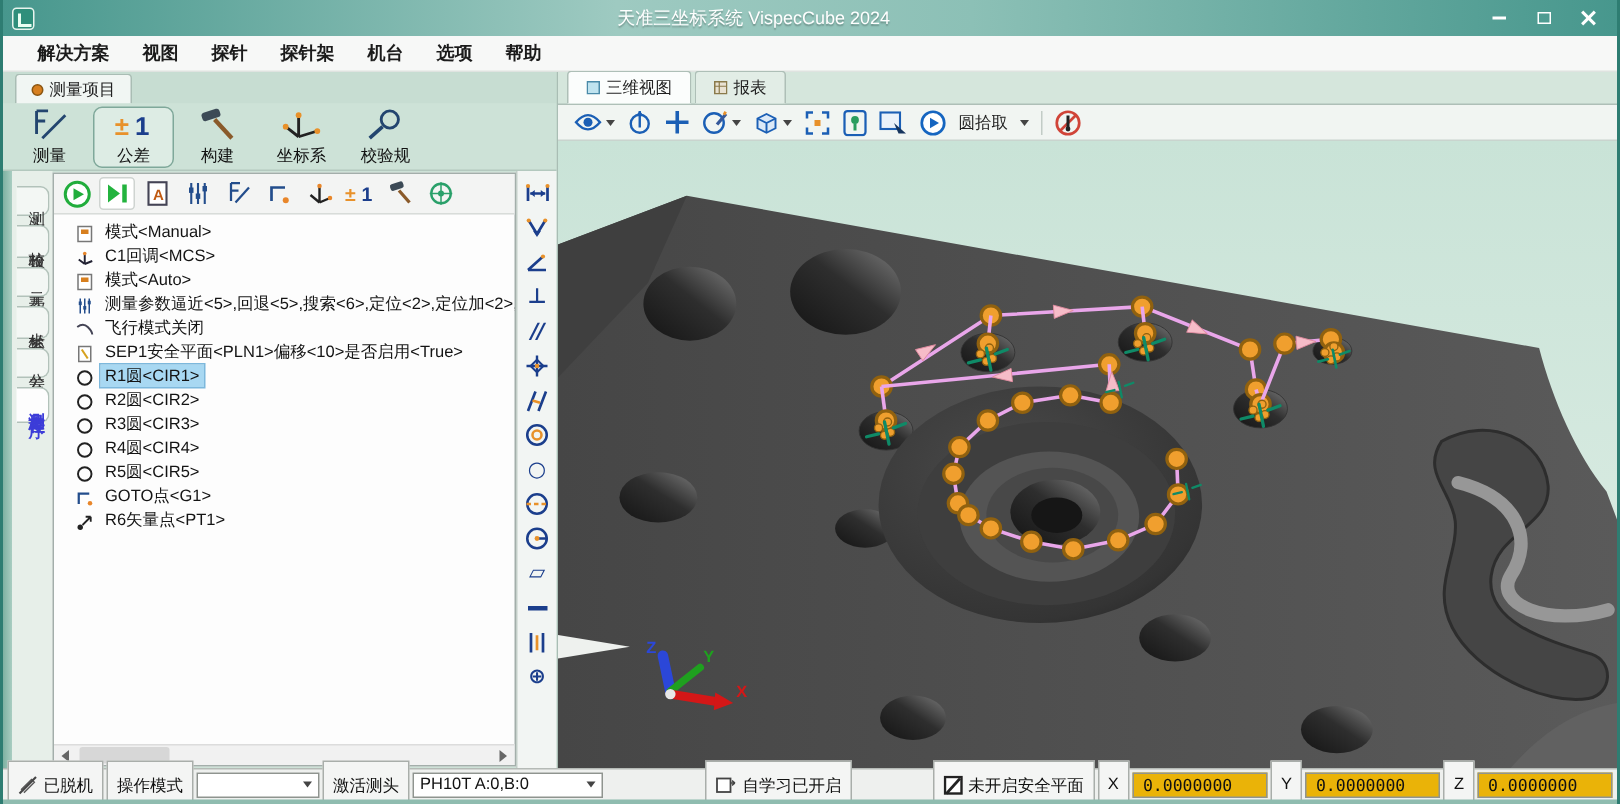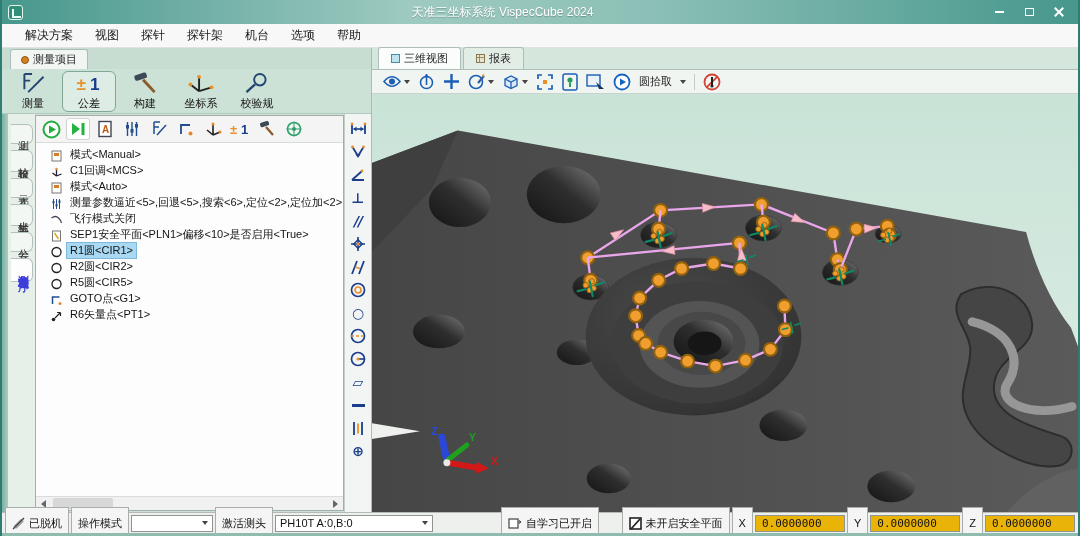--- a/index.html
+++ b/index.html
@@ -13,21 +13,21 @@
   #app-logo::after{ content:""; position:absolute; left:3px; top:3px; width:7px; height:7px; border-left:2px solid #eafff3; border-bottom:2px solid #eafff3; }
   #title-text { flex:1; text-align:center; font-size:12px; text-shadow:0 1px 1px rgba(0,0,0,.25); }
   .winbtn { width:26px; height:16px; display:flex; align-items:center; justify-content:center; color:#fff; margin-left:4px; cursor:default; }
   .ico-min{ width:9px; height:2px; background:#fff; }
   .ico-max{ width:9px; height:8px; border:1.5px solid #fff; }
   .ico-close{ position:relative; width:10px; height:10px; }
   .ico-close::before,.ico-close::after{ content:""; position:absolute; left:4px; top:-1px; width:2px; height:12px; background:#fff; }
   .ico-close::before{ transform:rotate(45deg);} .ico-close::after{ transform:rotate(-45deg);}
   
   #menubar { height:24px; flex:0 0 24px; background:#f7f8f7; border-bottom:1px solid #dfe3e0; display:flex; align-items:center; padding-left:12px; color:#1b1b1b; }
-  .menu-item { padding:21px 11px; }
+  .menu-item { padding:21px 11px;font-weight:bold; }
   
   #content { flex:1; display:flex; min-height:0; }
   #left { width:370px; flex:0 0 370px; display:flex; flex-direction:column; background:#cde2d7; border-right:1px solid #a9bdb4; }
   #lp-tabrow { height:21px; flex:0 0 21px; display:flex; align-items:flex-end; background:#c7ddd2; padding-left:8px; }
   .panel-tab { display:flex; align-items:center; gap:4px; background:#f1f6f3; border:1px solid #a9bdb4; border-bottom:none; border-radius:3px 3px 0 0; padding:2px 10px; font-size:11px; color:#222;margin-top:30px; }
   .bug-dot { width:8px; height:8px; border-radius:50%; background:#d77f1f; border:1px solid #8a5511; }
   #ribbon { height:45px; flex:0 0 45px; display:flex; align-items:center; gap:2px; padding:2px 4px; background:#cde2d7; border-bottom:1px solid #b3c8be; }
   .rb { width:54px; height:41px; display:flex; flex-direction:column; align-items:center; justify-content:center; gap:1px; border:1px solid transparent; border-radius:6px; font-size:11px; color:#111; }
   .rb.sel { border-color:#7fa89a; background:#ddece4; }
   .rb svg { display:block; }
@@ -285,20 +285,32 @@
                 <svg class="ti" width="12" height="12" viewBox="0 0 12 12">
                   <circle cx="6" cy="6" r="4.5" fill="none" stroke="#222" stroke-width="1.3"></circle>
                 </svg>
                 <span class="lbl">R1圆&lt;CIR1&gt;</span>
               </div>
             <div class="trow">
                 <svg class="ti" width="12" height="12" viewBox="0 0 12 12">
                   <circle cx="6" cy="6" r="4.5" fill="none" stroke="#222" stroke-width="1.3"></circle>
                 </svg>
                 <span class="lbl">R2圆&lt;CIR2&gt;</span>
+              </div>
+            <div class="trow">
+                <svg class="ti" width="12" height="12" viewBox="0 0 12 12">
+                  <circle cx="6" cy="6" r="4.5" fill="none" stroke="#222" stroke-width="1.3"></circle>
+                </svg>
+                <span class="lbl">R3圆&lt;CIR3&gt;</span>
+              </div>
+            <div class="trow">
+                <svg class="ti" width="12" height="12" viewBox="0 0 12 12">
+                  <circle cx="6" cy="6" r="4.5" fill="none" stroke="#222" stroke-width="1.3"></circle>
+                </svg>
+                <span class="lbl">R4圆&lt;CIR4&gt;</span>
               </div>
             <div class="trow">
                 <svg class="ti" width="12" height="12" viewBox="0 0 12 12">
                   <circle cx="6" cy="6" r="4.5" fill="none" stroke="#222" stroke-width="1.3"></circle>
                 </svg>
                 <span class="lbl">R5圆&lt;CIR5&gt;</span>
               </div>
             <div class="trow">
                 <svg class="ti" width="12" height="12" viewBox="0 0 12 12">
                   <path d="M2 10 V3 H9" fill="none" stroke="#234d8c" stroke-width="1.5"></path>
@@ -623,21 +635,21 @@
     <div class="seg">
         <span>操作模式</span>
       </div>
     <div class="combo" style="width:82px">
         <span></span>
         <span class="caret"></span>
       </div>
     <div class="seg">
         <span>激活测头</span>
       </div>
-    <div class="combo" style="width:158px">
+    <div class="combo" style="width:127px">
         <span>PH10T A:0,B:0</span>
         <span class="caret"></span>
       </div>
     <div class="seg" style="margin-left:66px">
       <svg width="14" height="11" viewBox="0 0 14 11">
           <rect x="1" y="1" width="9" height="9" fill="#fff" stroke="#444" stroke-width="1.2"></rect>
           <path d="M10 4 L13 4 M13 4 l-2 -1.6 M13 4 l-2 1.6" stroke="#444" stroke-width="1" fill="none"></path>
         </svg>
       <span>自学习已开启</span>
     </div>

